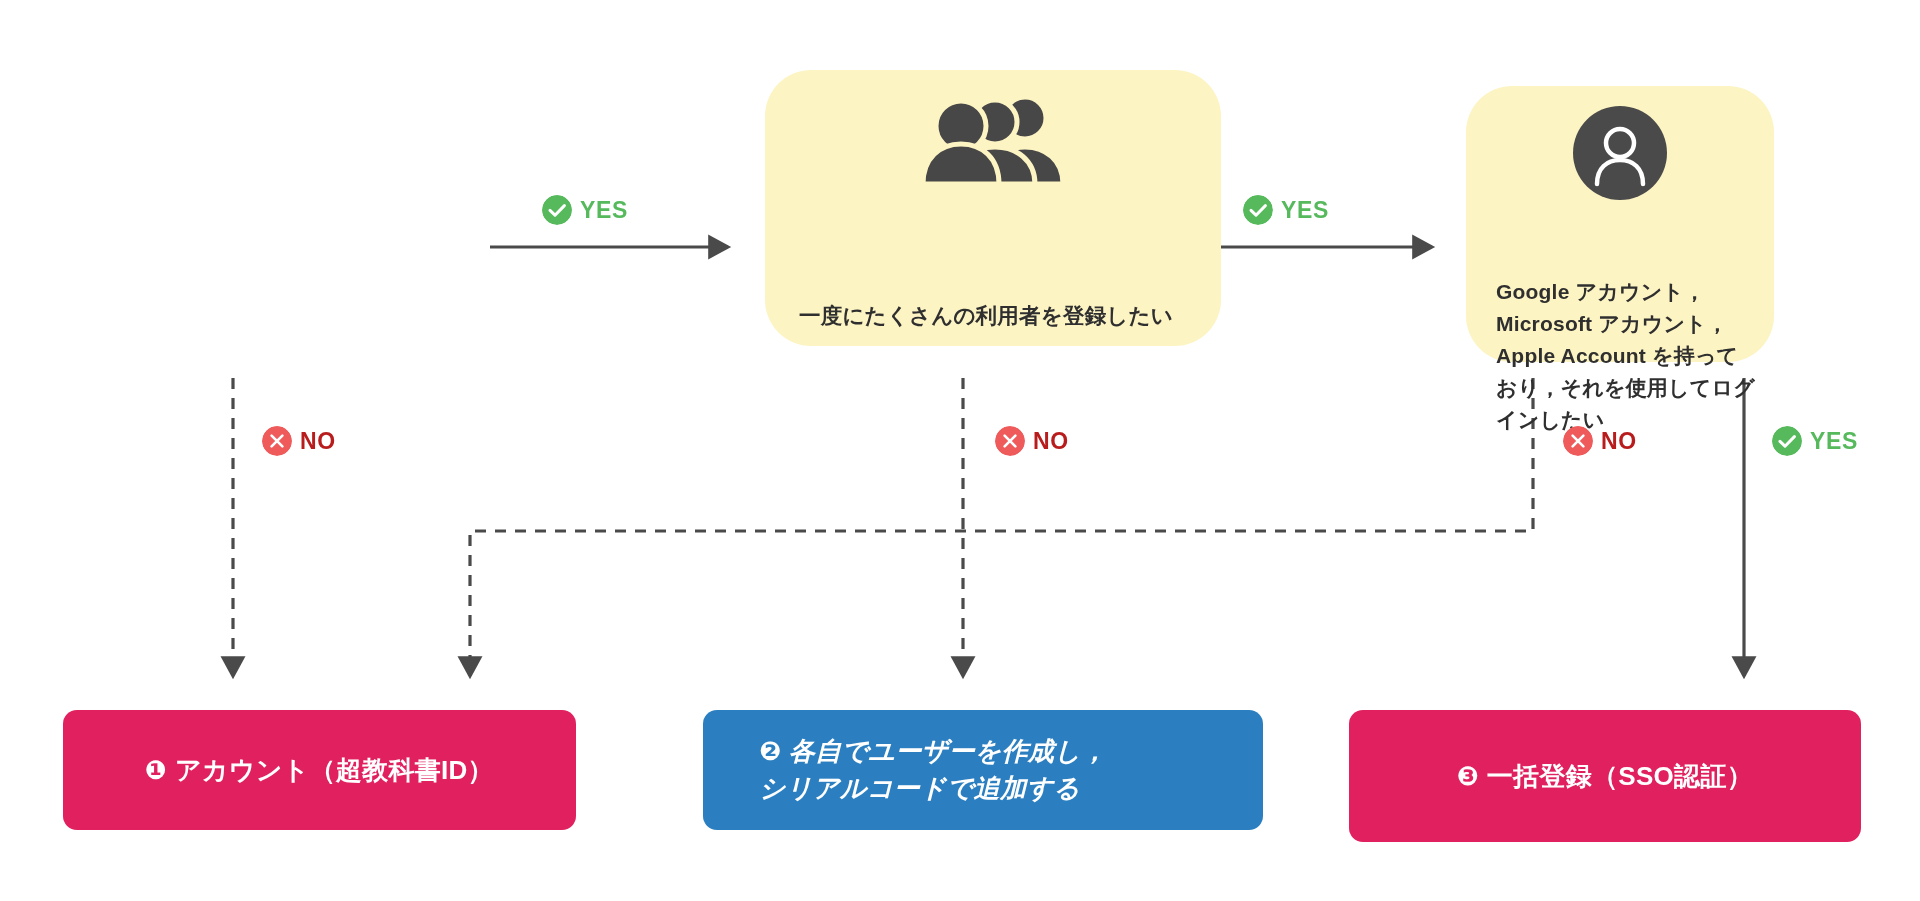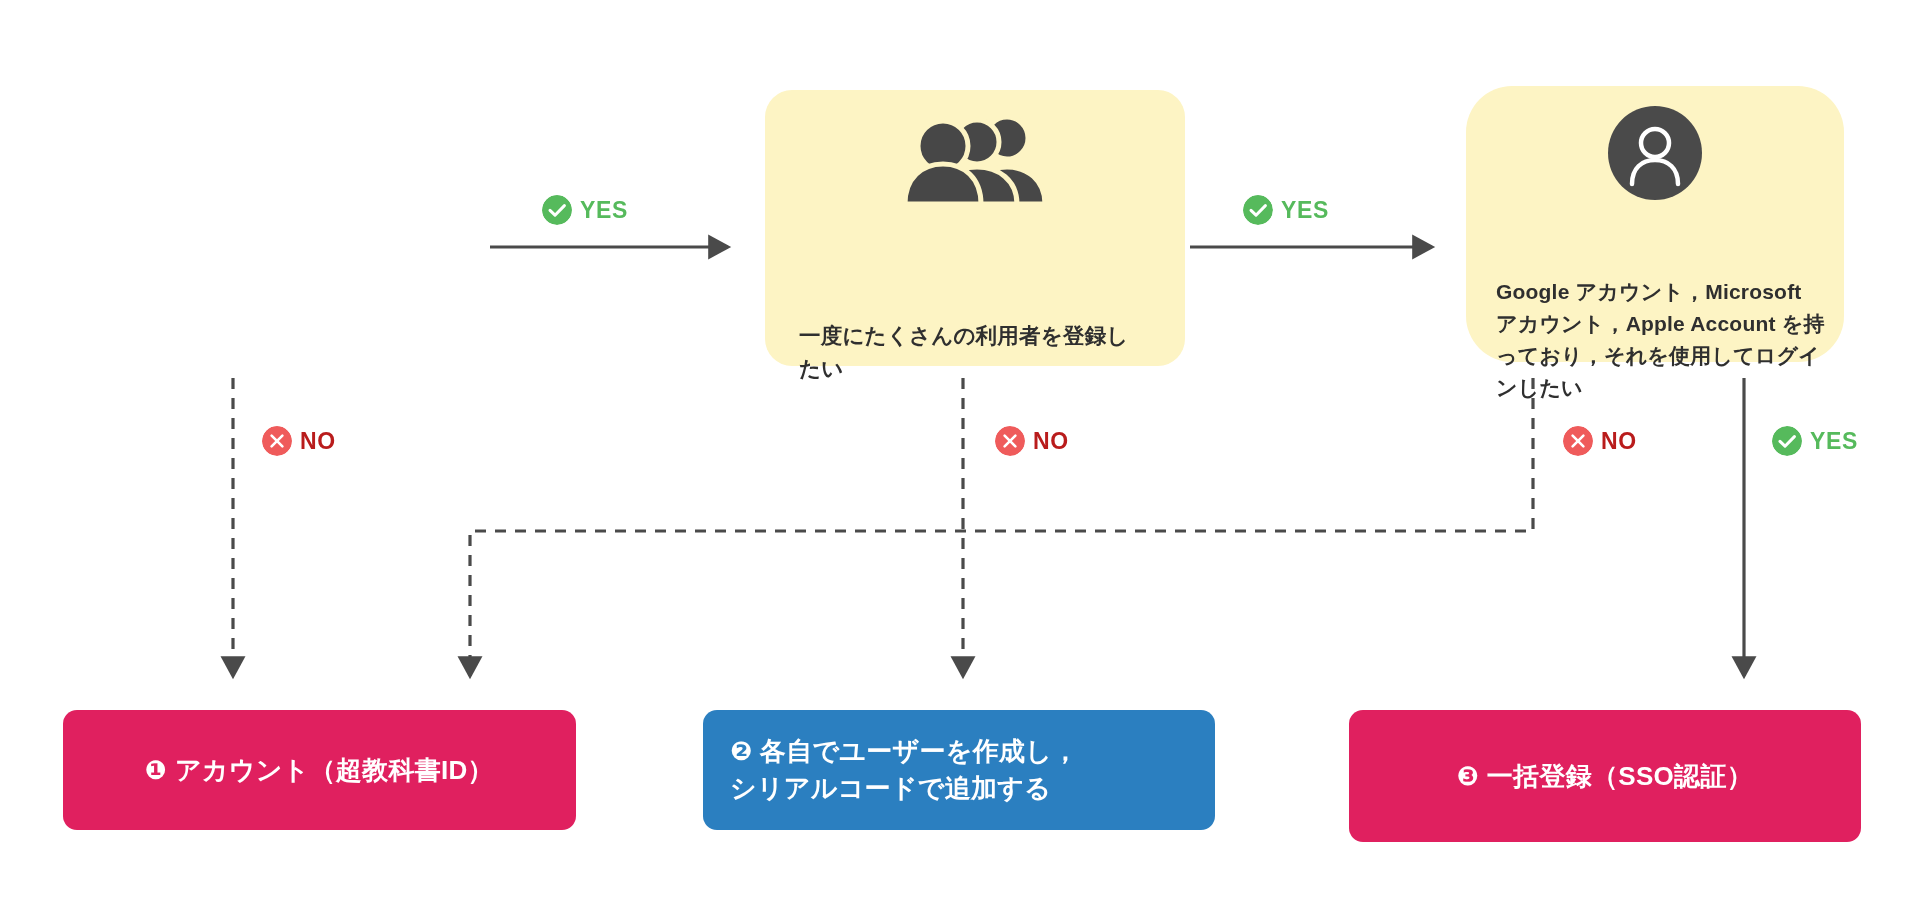--- a/index.html
+++ b/index.html
@@ -99,40 +99,40 @@
     <line x1="233" y1="378" x2="233" y2="676" stroke="#4a4a4a" stroke-width="3.2" stroke-dasharray="11 9" marker-end="url(#ah)"></line>
 
     <line x1="963" y1="378" x2="963" y2="676" stroke="#4a4a4a" stroke-width="3.2" stroke-dasharray="11 9" marker-end="url(#ah)"></line>
 
     <path d="M1533,378 L1533,531 L470,531 L470,676" fill="none" stroke="#4a4a4a" stroke-width="3.2" stroke-dasharray="11 9" marker-end="url(#ah)"></path>
 
     <line x1="1744" y1="378" x2="1744" y2="676" stroke="#4a4a4a" stroke-width="3.2" marker-end="url(#ah)"></line>
   </svg>
 
 
-  <div class="qcard" style="left:765px;top:90px;width:420px;height:276px;border-radius:27px;">
+  <div class="qcard" style="left:765px;top:70px;width:456px;height:276px;">
     <div class="icon-row" style="top:20px;height:94px;">
       <svg width="144" height="92" viewBox="0 0 144 92">
         <g fill="#474747" stroke="#fdf4c4" stroke-width="5">
 
           <circle cx="104" cy="26" r="21"></circle>
           <path d="M66,92 C66,68 84,55 104,55 C124,55 142,68 142,92 Z"></path>
 
           <circle cx="74" cy="30" r="22"></circle>
           <path d="M34,92 C34,68 53,55 74,55 C95,55 114,68 114,92 Z"></path>
 
           <circle cx="40" cy="34" r="25"></circle>
           <path d="M2,92 C2,66 19,52 40,52 C61,52 78,66 78,92 Z"></path>
         </g>
       </svg>
     </div>
     <div class="qtext" style="top:230px;right:40px;">一度にたくさんの利用者を登録したい</div>
   </div>
 
-  <div class="qcard" style="left:1466px;top:86px;width:378px;height:276px;">
+  <div class="qcard" style="left:1466px;top:86px;width:308px;height:276px;">
     <div class="icon-row" style="top:18px;height:96px;">
       <svg width="94" height="94" viewBox="0 0 94 94">
         <circle cx="47" cy="47" r="47" fill="#4a4a4a"></circle>
         <circle cx="47" cy="37" r="14" fill="none" stroke="#ffffff" stroke-width="4.5"></circle>
         <path d="M24,78 C24,62 34,54 47,54 C60,54 70,62 70,78" fill="none" stroke="#ffffff" stroke-width="4.5" stroke-linecap="round"></path>
       </svg>
     </div>
     <div class="qtext" style="top:190px;left:30px;right:16px;font-size:21px;line-height:1.52;">Google アカウント，Microsoft アカウント，Apple Account を持っており，それを使用してログインしたい</div>
   </div>
 
@@ -181,21 +181,21 @@
       <circle cx="15" cy="15" r="15" fill="#56ba5c"></circle>
       <path d="M8,15.4 L13,20.2 L22.4,10.6" fill="none" stroke="#ffffff" stroke-width="3" stroke-linecap="round" stroke-linejoin="round"></path>
     </svg>
     <span class="btxt">YES</span>
   </div>
 
   <div class="rcard center" style="left:63px;top:710px;width:513px;height:120px;background:#e0205f;">
     <div class="rtext">❶ アカウント（超教科書ID）</div>
   </div>
 
-  <div class="rcard" style="left:703px;top:710px;width:512px;height:120px;background:#2b7fc0;padding-left:27px;">
+  <div class="rcard" style="left:703px;top:710px;width:560px;height:120px;background:#2b7fc0;padding-left:56px;font-style:italic;">
     <div class="rtext">
       <div>❷ 各自でユーザーを作成し，</div>
       <div>シリアルコードで追加する</div>
     </div>
   </div>
 
   <div class="rcard center" style="left:1349px;top:710px;width:512px;height:132px;background:#e0205f;">
     <div class="rtext">❸ 一括登録（SSO認証）</div>
   </div>
 

